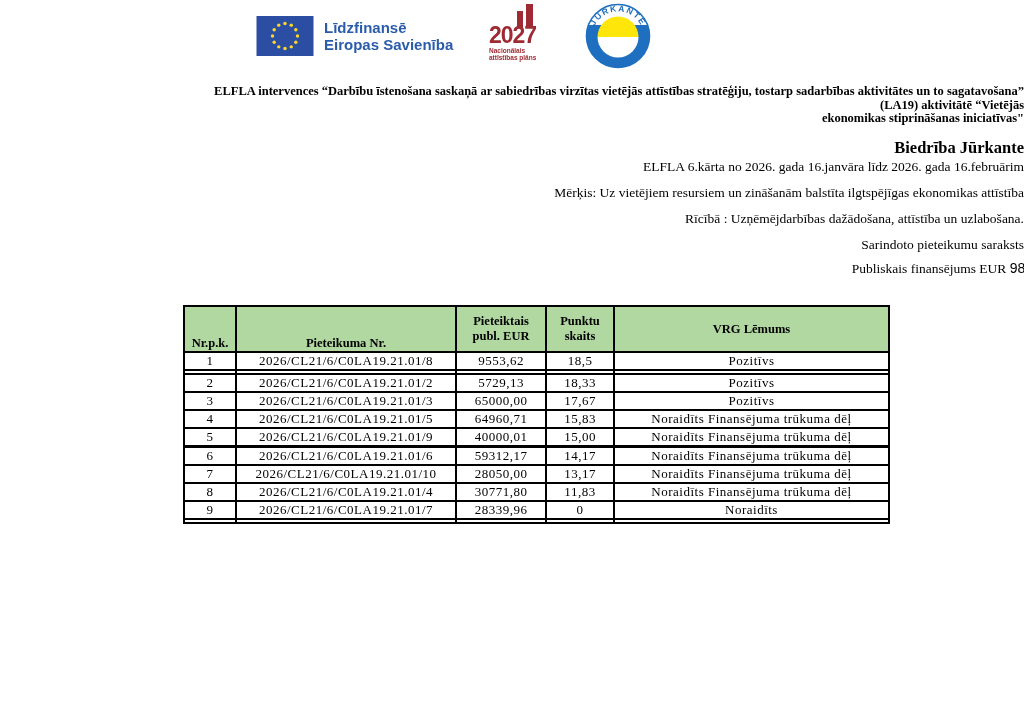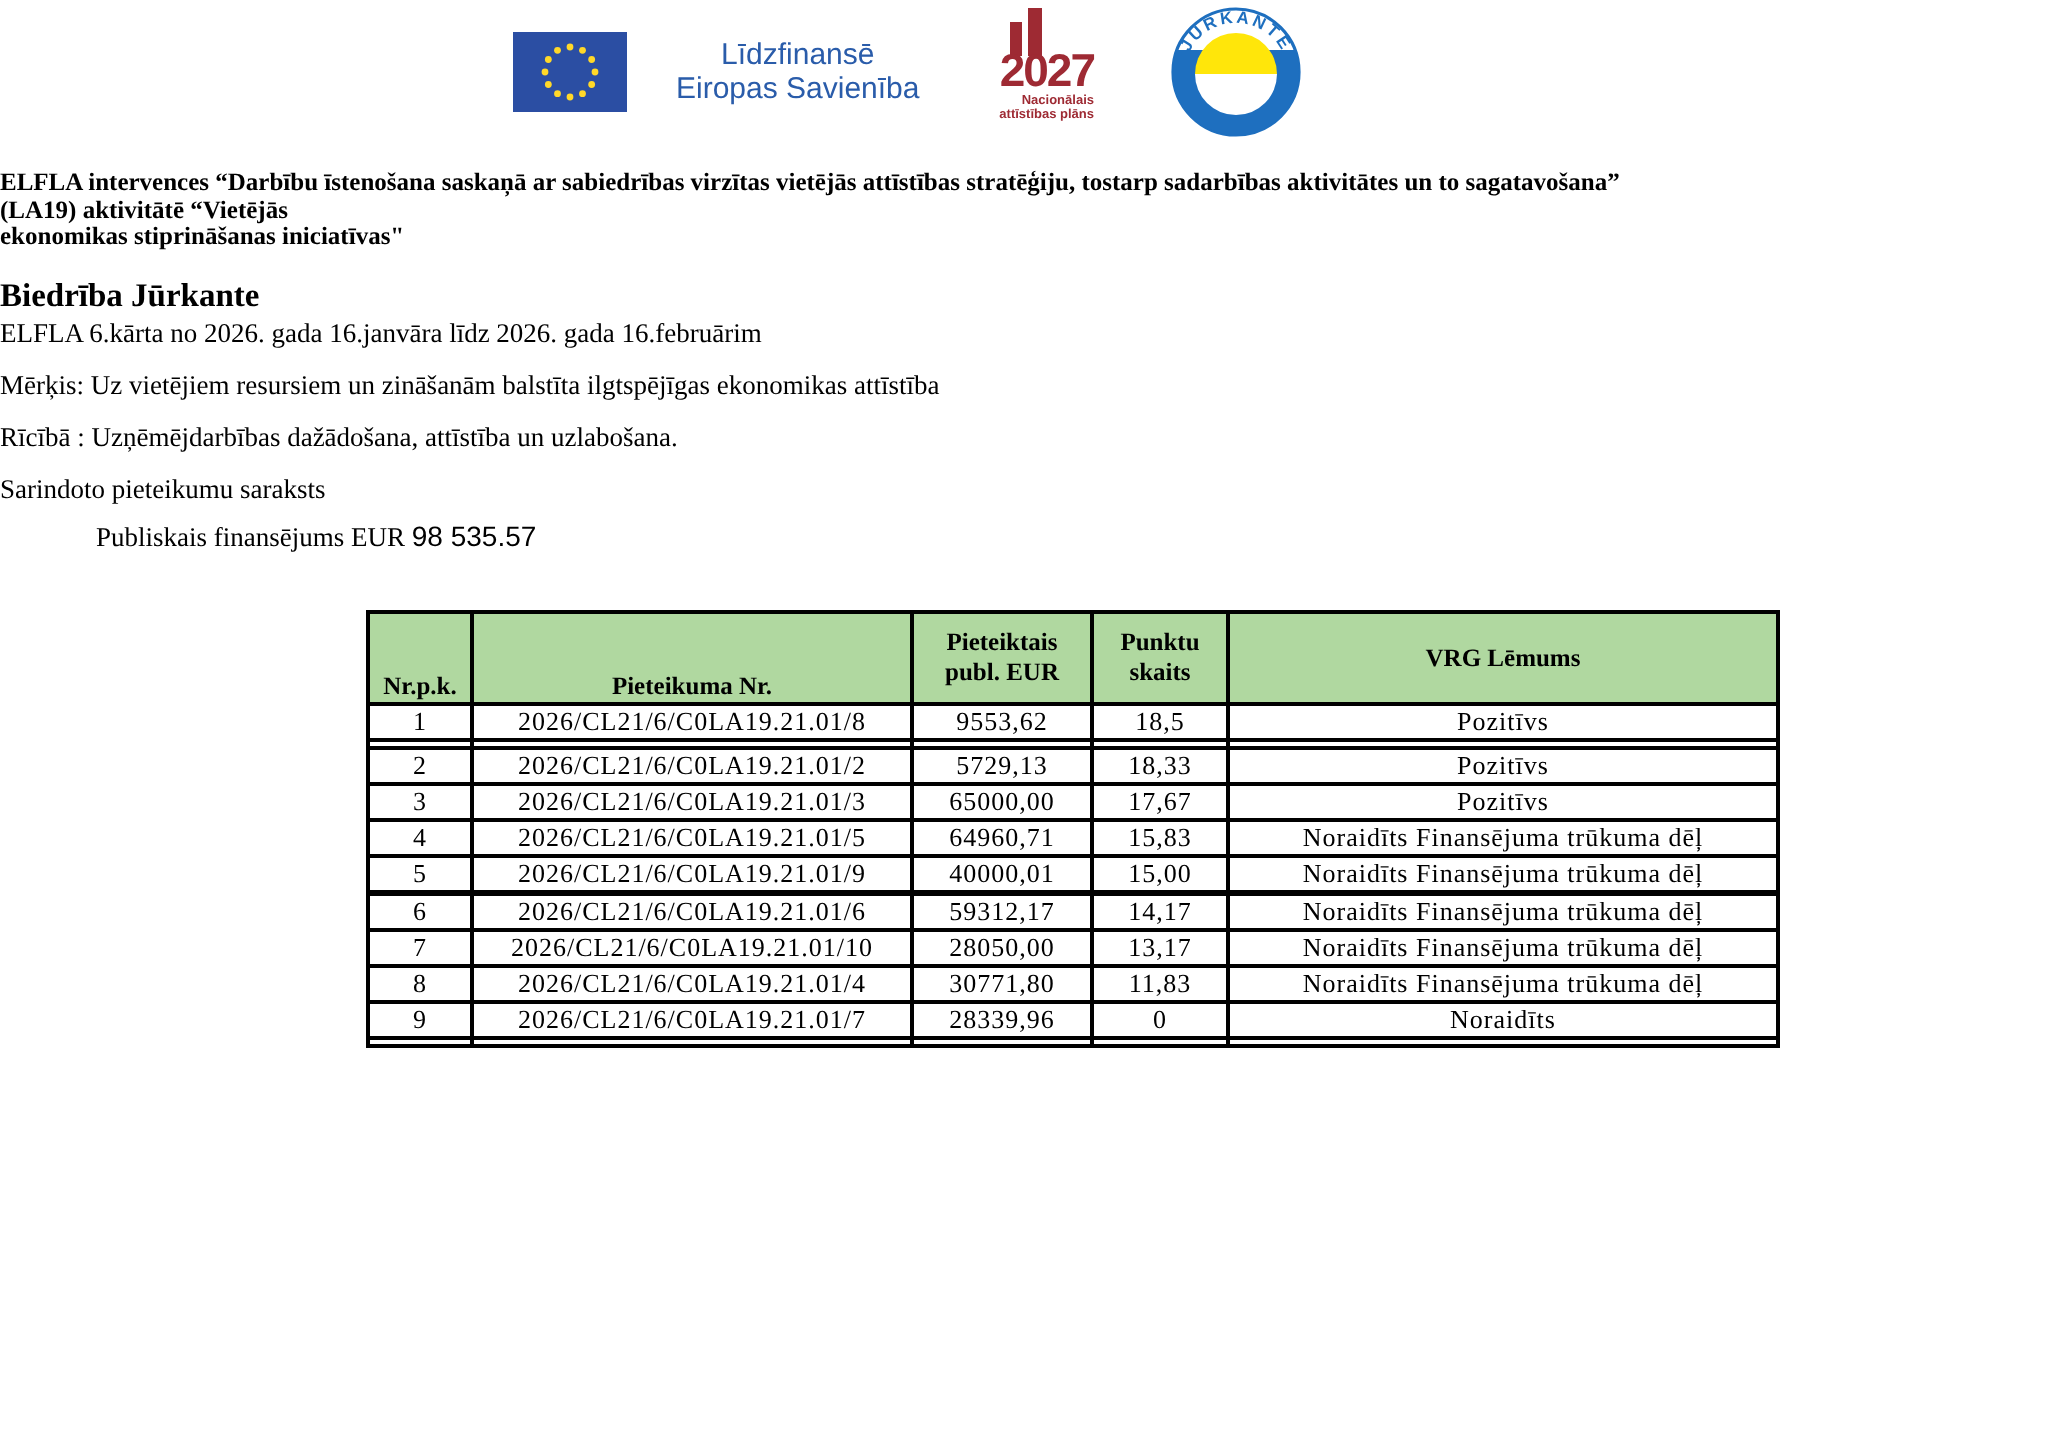--- a/index.html
+++ b/index.html
@@ -18,39 +18,38 @@
     background:#ffffff;
     font-family:"Liberation Serif", serif;
     color:var(--ink);
     position:relative;
     overflow:hidden;
   }
   
   .eu-block{position:absolute;left:256px;top:16px;display:flex;align-items:flex-start;}
   .eu-flag{width:58px;height:40px;display:block;}
   .eu-text{
-    margin-left:24px;padding-top:3px;
+    margin-left:10px;padding-top:3px;
     font-family:"Liberation Sans", sans-serif;
-    font-weight:normal;font-size:15px;line-height:17px;
+    font-weight:bold;font-size:15px;line-height:17px;
     color:var(--eu-text-blue);
-    text-align:center;
   }
   .ndp-block{
-    position:absolute;left:477px;top:4px;width:70px;
-    text-align:right;color:var(--ndp-red);
+    position:absolute;left:489px;top:4px;width:70px;
+    text-align:left;color:var(--ndp-red);
     font-family:"Liberation Sans", sans-serif;
   }
   .ndp-bars{display:flex;justify-content:center;align-items:flex-end;gap:3px;height:24px;margin-left:2px;}
   .ndp-bar1{width:6px;height:17px;background:var(--ndp-red);}
   .ndp-bar2{width:7px;height:24px;background:var(--ndp-red);}
   .ndp-year{font-size:23px;font-weight:bold;line-height:22px;letter-spacing:-1px;margin-top:-4px;}
   .ndp-sub{font-size:6.5px;font-weight:bold;line-height:7px;margin-top:1px;}
   .jk-block{position:absolute;left:585px;top:3px;}
   
-  .cline{position:absolute;left:0;width:1024px;text-align:left;}
+  .cline{position:absolute;left:0;width:1024px;text-align:right;}
   .intro{font-weight:bold;font-size:12.5px;line-height:13.5px;}
   .org-title{font-weight:bold;font-size:16.5px;}
   .round-info{font-size:13.5px;}
   .midline{font-size:13.5px;}
   .funding{font-size:13.5px;margin-left:48px;}
   .funding .amt{font-family:"Liberation Sans", sans-serif;font-size:14px;}
   
   table.apps{
     position:absolute;left:183px;top:305px;
     border-collapse:collapse;table-layout:fixed;

